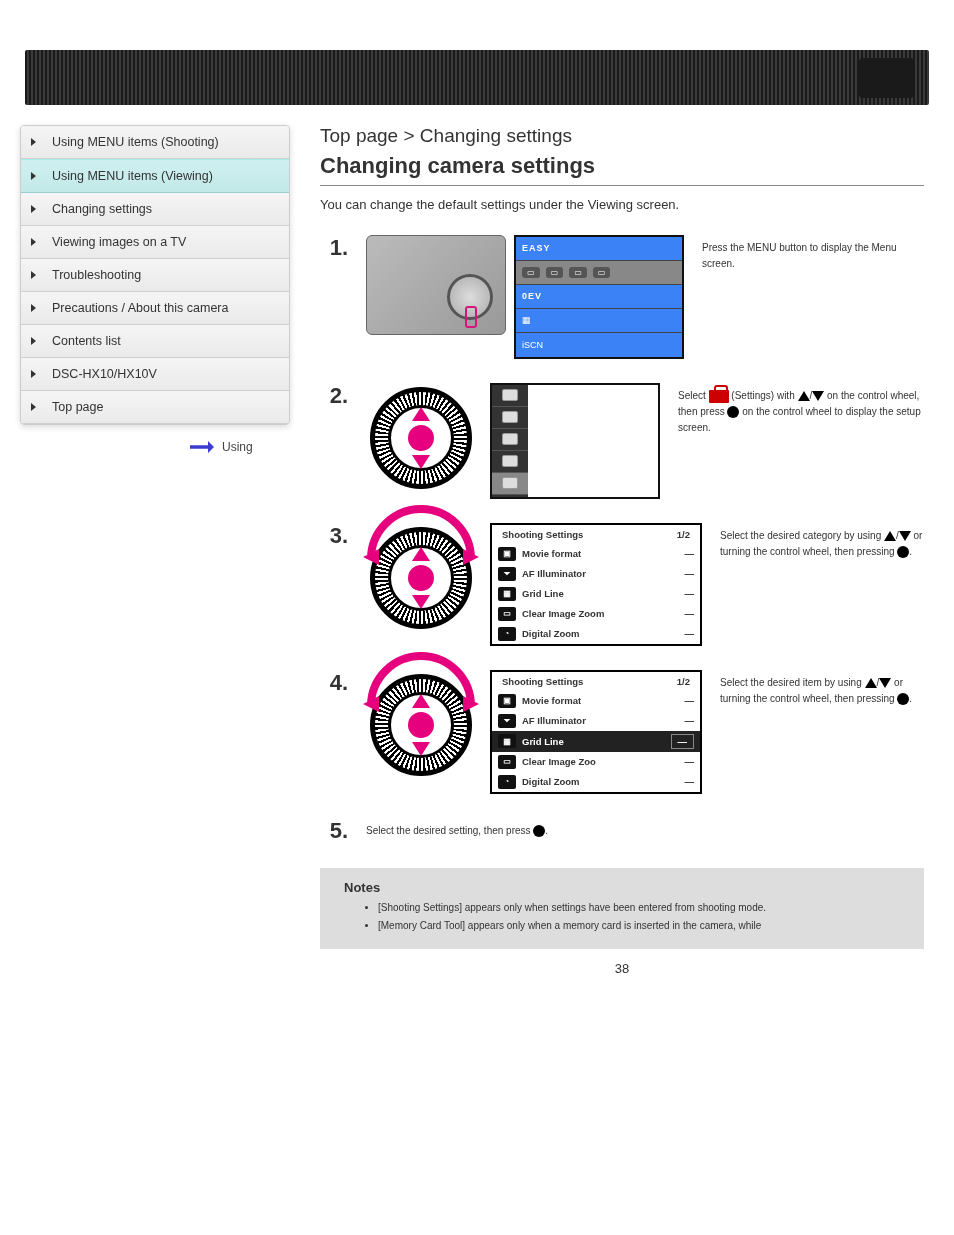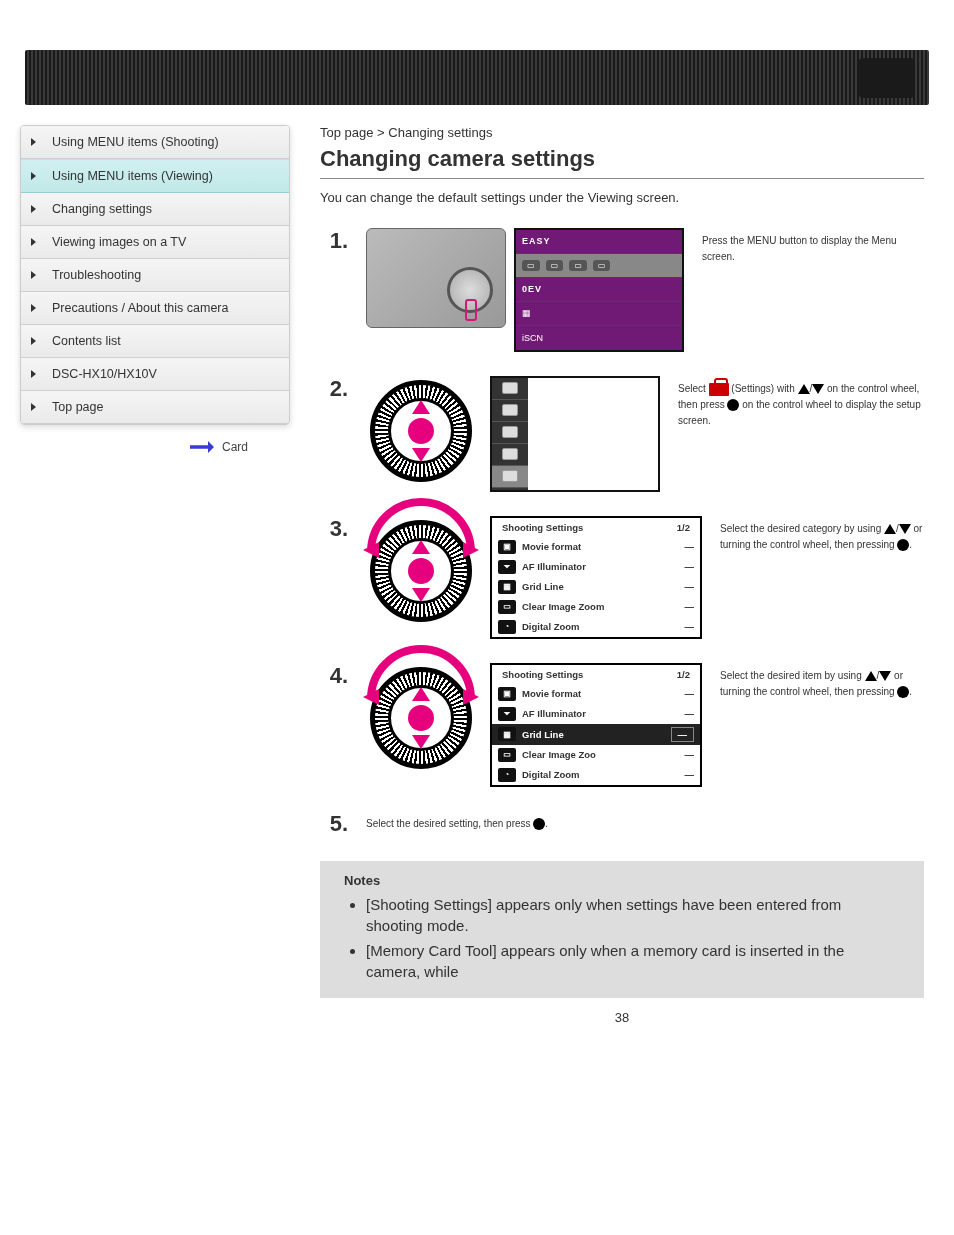--- a/index.html
+++ b/index.html
@@ -63,21 +63,21 @@
   }
   .back-arrow {
     display: inline-block;
     width: 24px; height: 12px;
     background: #3b3bd0;
     clip-path: polygon(0 50%, 25% 0, 25% 35%, 100% 35%, 100% 65%, 25% 65%, 25% 100%);
     transform: scaleX(-1);
   }
   
   .main { flex: 1; padding-right: 10px; }
-  .crumbs { font-size: 13px; margin-bottom: 6px; }
+  .crumbs { font-size: 19px; margin-bottom: 6px; }
   .h1 { font-size: 22px; font-weight: 700; margin-bottom: 6px; }
   .rule { height: 1px; background: #888; margin-bottom: 10px; }
   .intro { font-size: 13px; line-height: 1.45; margin-bottom: 20px; }
   .step { display: flex; align-items: flex-start; gap: 18px; margin-bottom: 24px; }
   .step-num { font-size: 22px; font-weight: 700; width: 28px; text-align: right; flex-shrink: 0; }
   .step-figs { display: flex; align-items: flex-start; gap: 14px; flex-shrink: 0; }
   .step-body { flex: 1; padding-top: 4px; }
   .instr { font-size: 10px; line-height: 1.5; }
   .instr .glyph { display: inline-block; vertical-align: middle; }
   
@@ -105,21 +105,21 @@
     border-radius: 3px;
   }
   
   .lcd {
     border: 2px solid #111;
     background: #fff;
     width: 170px;
     font-size: 9px;
     color: #111;
   }
-  .lcd-row { display:flex; align-items:center; height: 24px; border-bottom:1px solid #444; background:#701a75; color:#fff; padding:0 6px; gap:6px; }
+  .lcd-row { display:flex; align-items:center; height: 24px; border-bottom:1px solid #444; background:#3b82f6; color:#fff; padding:0 6px; gap:6px; }
   .lcd-row.light { background:#888; }
   .lcd-row:last-child { border-bottom:none; }
   .lcd-badge { background:#555; border-radius:3px; padding:1px 5px; font-size:8px; }
   .lcd-easy { font-weight:700; letter-spacing:1px; }
   .lcd2 { border: 2px solid #111; width: 170px; }
   .lcd2-col { display:flex; }
   .lcd2-left { width:36px; background:#333; }
   .lcd2-left div { height:22px; border-bottom:1px solid #555; display:flex; align-items:center; justify-content:center; }
   .lcd2-left .sel { background:#888; }
   .lcd2-right { flex:1; background:#fff; min-height:112px; }
@@ -187,21 +187,21 @@
     display:inline-block; width:0; height:0; vertical-align:0;
     border-left:6px solid transparent; border-right:6px solid transparent;
   }
   .g-up { border-bottom:10px solid #000; }
   .g-down { border-top:10px solid #000; }
   .g-dot { display:inline-block; width:12px; height:12px; background:#000; border-radius:50%; vertical-align:-1px; }
   
   .notes { background:#ddd; margin-top:20px; padding:12px 24px; }
   .notes-title { font-weight:700; margin-bottom:6px; }
   .notes ul { list-style: disc; padding-left: 22px; }
-  .notes li { font-size:15px; margin-bottom:4px; line-height:1.4;}
+  .notes li { font-size:10px; margin-bottom:4px; line-height:1.4;margin-left:12px;}
   .pagefoot { text-align:center; font-size:13px; margin-top:12px; }
 </style>
 </head>
 <body>
 
 <div class="page">
   <div class="banner">
     <div class="banner-block"></div>
   </div>
 
@@ -241,21 +241,21 @@
             <span class="tri"></span>
             <span>DSC-HX10/HX10V</span>
           </div>
           <div class="sidebar-item">
             <span class="tri"></span>
             <span>Top page</span>
           </div>
         </div>
       <div class="back-link">
         <span class="back-arrow"></span>
-        <span>Card</span>
+        <span>Using</span>
       </div>
     </div>
 
     <div class="main">
       <div class="crumbs">
         <span>Top page</span> &gt; <span>Changing settings</span>
       </div>
       <div class="h1">Changing camera settings</div>
       <div class="rule"></div>
       <div class="intro">You can change the default settings under the Viewing screen.</div>

